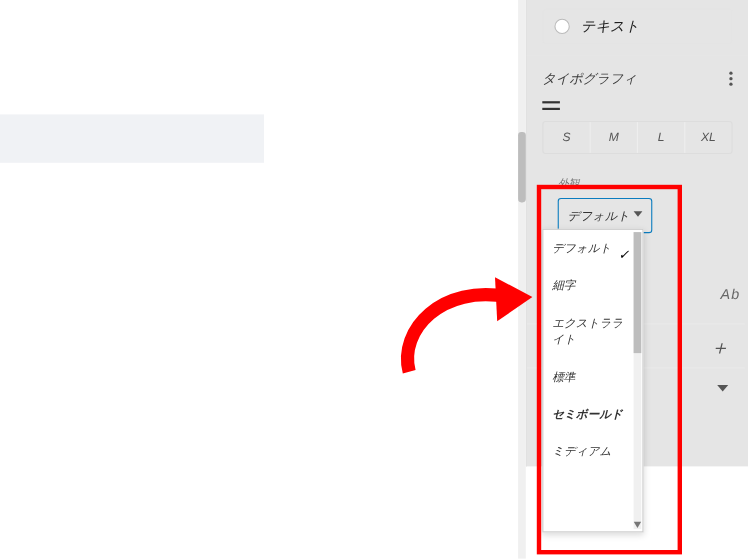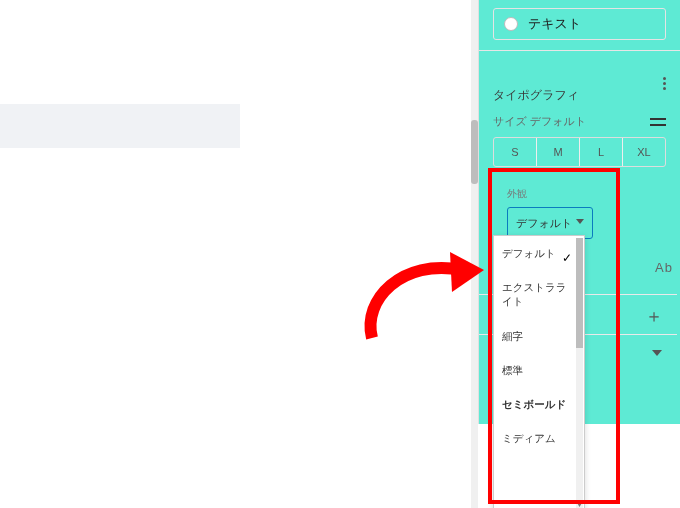--- a/index.html
+++ b/index.html
@@ -29,21 +29,22 @@
       height: 44px;
       background: #f0f2f5;
     }
     .sidebar {
       position: absolute;
       right: 0;
       top: 0;
       width: 202px;
       height: 424px;
       border-left: 1px solid #e0e0e0;
-      background: #5eead4;
+      background: #e5e5e5;
+      font-style: italic;
     }
     .scrollbar-track {
       position: absolute;
       left: -8px;
       top: 0;
       width: 7px;
       height: 508px;
       background: #f0f0f0;
     }
     .scrollbar-thumb {
@@ -82,21 +83,21 @@
     .typo-section {
       padding: 12px 14px;
       border-top: 1px solid #e6e6e6;
     }
     .section-header {
       display: flex;
       align-items: center;
       justify-content: space-between;
       margin-bottom: 10px;
     }
-    .section-title { font-size: 12px; color: #3a3a3a; margin-top: 24px; }
+    .section-title { font-size: 12px; color: #3a3a3a; }
     .kebab {
       display: flex;
       flex-direction: column;
       gap: 2px;
       cursor: pointer;
     }
     .kebab span { width: 3px; height: 3px; background: #555; border-radius: 50%; }
     .size-row {
       display: flex;
       align-items: center;
@@ -306,24 +307,20 @@
   <div class="typo-section">
     <div class="section-header">
       <span class="section-title">タイポグラフィ</span>
       <div class="kebab">
           <span></span>
           <span></span>
           <span></span>
         </div>
     </div>
     <div class="size-row">
-      <div>
-        <span>サイズ</span>
-        <span>デフォルト</span>
-      </div>
       <div class="slider-icon"></div>
     </div>
     <div class="size-buttons">
       <div class="size-btn">S</div>
       <div class="size-btn">M</div>
       <div class="size-btn">L</div>
       <div class="size-btn">XL</div>
     </div>
   </div>
 
@@ -334,24 +331,24 @@
       <span class="chevron"></span>
     </div>
 
     <div class="dropdown-panel">
       <div class="dropdown-inner">
         <div class="dropdown-item">
           <span>デフォルト</span>
           <span class="check">✓</span>
         </div>
         <div class="dropdown-item">
+          <span>細字</span>
+        </div>
+        <div class="dropdown-item">
           <span>エクストラライト</span>
-        </div>
-        <div class="dropdown-item">
-          <span>細字</span>
         </div>
         <div class="dropdown-item">
           <span>標準</span>
         </div>
         <div class="dropdown-item bold">
           <span>セミボールド</span>
         </div>
         <div class="dropdown-item">
           <span>ミディアム</span>
         </div>

